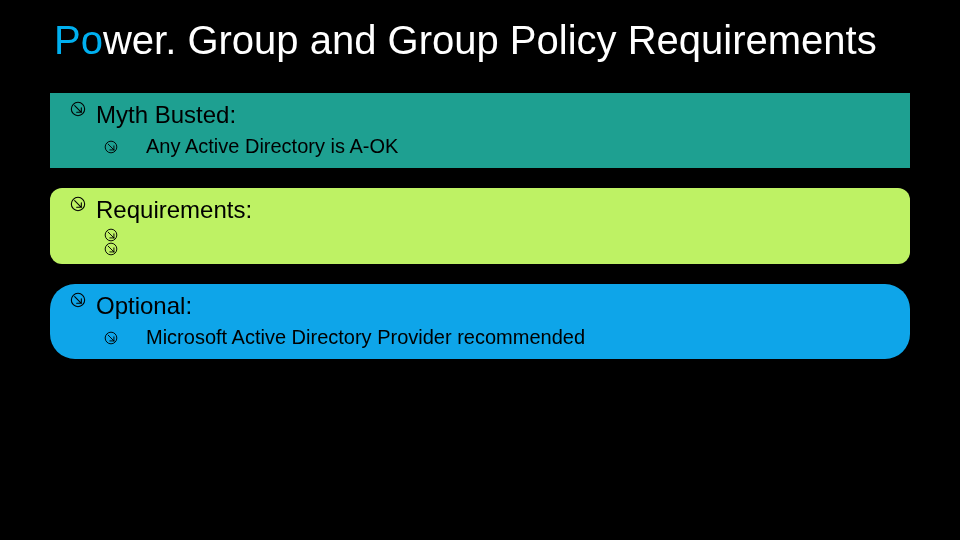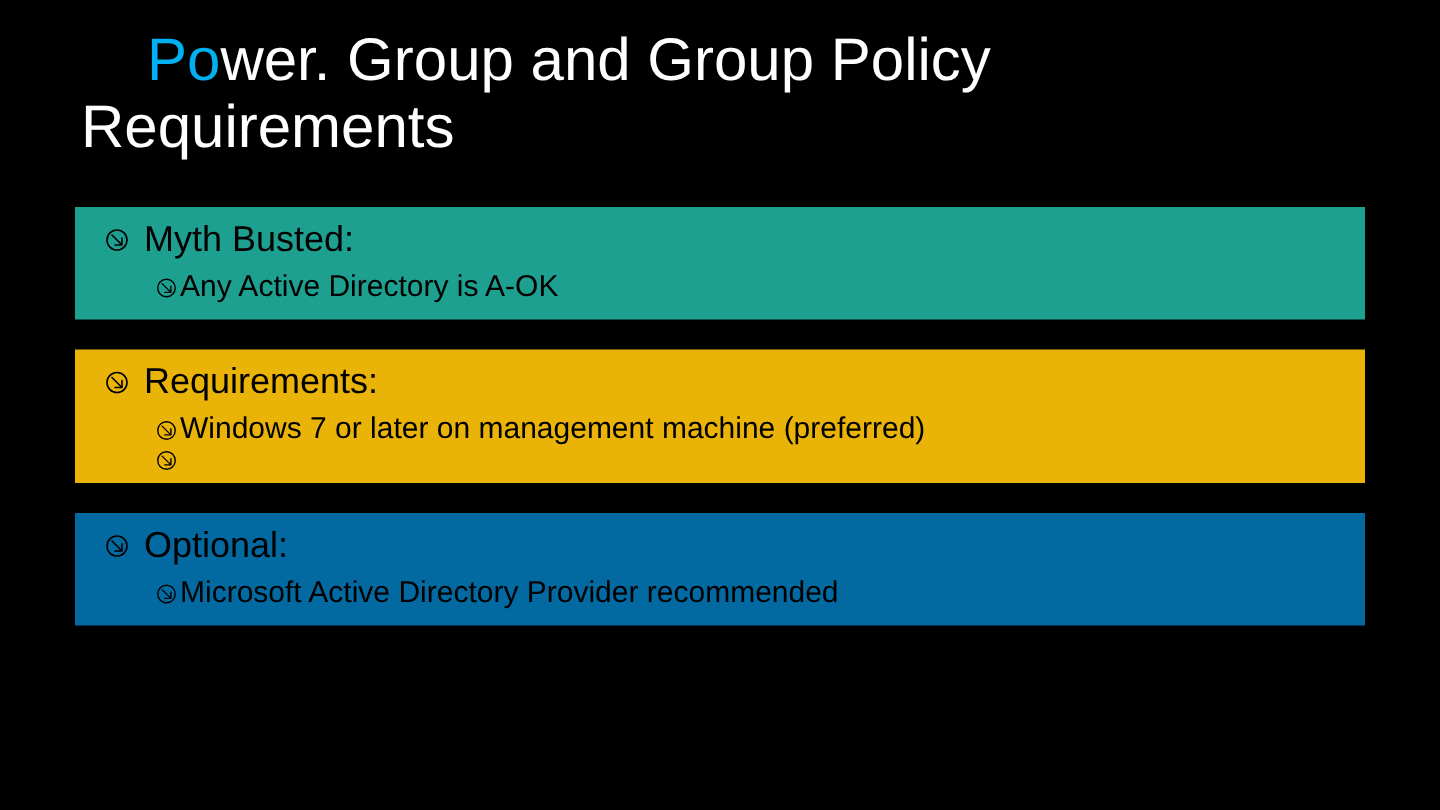--- a/index.html
+++ b/index.html
@@ -8,50 +8,49 @@
     background: #000;
     font-family: "Segoe UI", "Segoe UI Light", Arial, sans-serif;
     overflow: hidden;
     color: #000;
   }
   .title {
     font-size: 40px;
     font-weight: 300;
     color: #fff;
   }
-  .title .accent { color: #00b0f0; margin-left: 44px; }
+  .title .accent { color: #00b0f0; }
   .title-wrap {
     padding: 18px 54px 10px 54px;
   }
   .blocks {
     padding: 0 50px;
   }
   .block {
     margin-top: 20px;
     padding: 8px 0 8px 20px;
   }
   .teal   { background: #1ea091; }
-  .purple { background: #eab308; }
-  .orange { background: #0369a1; }
+  .purple { background: #bef264; border-radius: 12px; }
+  .orange { background: #0ea5e9; border-radius: 25px; }
   .heading-row {
     display: flex;
-    align-items: center;
     gap: 10px;
     font-size: 24px;
     font-weight: 400;
     color: #000;
   }
   .sub {
     margin-top: 4px;
     padding-left: 34px;
   }
   .sub-row {
     display: flex;
     align-items: center;
-    gap: 2px;
+    gap: 28px;
     font-size: 20px;
     font-weight: 400;
     color: #000;
     line-height: 1.35;
   }
   .bullet-icon {
     width: 16px; height: 16px; flex: 0 0 16px;
     display: inline-block;
   }
   .bullet-icon.sm { width: 14px; height: 14px; flex: 0 0 14px; }
@@ -102,21 +101,20 @@
       <span>Requirements:</span>
     </div>
     <div class="sub">
       <div class="sub-row">
         <span class="bullet-icon sm">
           <svg viewBox="0 0 24 24">
               <circle cx="12" cy="12" r="10" fill="none" stroke="#000" stroke-width="1.6"></circle>
               <path d="M7 7 L17 17 M17 17 L17 10 M17 17 L10 17" fill="none" stroke="#000" stroke-width="1.6" stroke-linecap="round"></path>
             </svg>
         </span>
-        <span>Windows 7 or later on management machine (preferred)</span>
       </div>
       <div class="sub-row">
         <span class="bullet-icon sm">
           <svg viewBox="0 0 24 24">
               <circle cx="12" cy="12" r="10" fill="none" stroke="#000" stroke-width="1.6"></circle>
               <path d="M7 7 L17 17 M17 17 L17 10 M17 17 L10 17" fill="none" stroke="#000" stroke-width="1.6" stroke-linecap="round"></path>
             </svg>
         </span>
       </div>
     </div>

